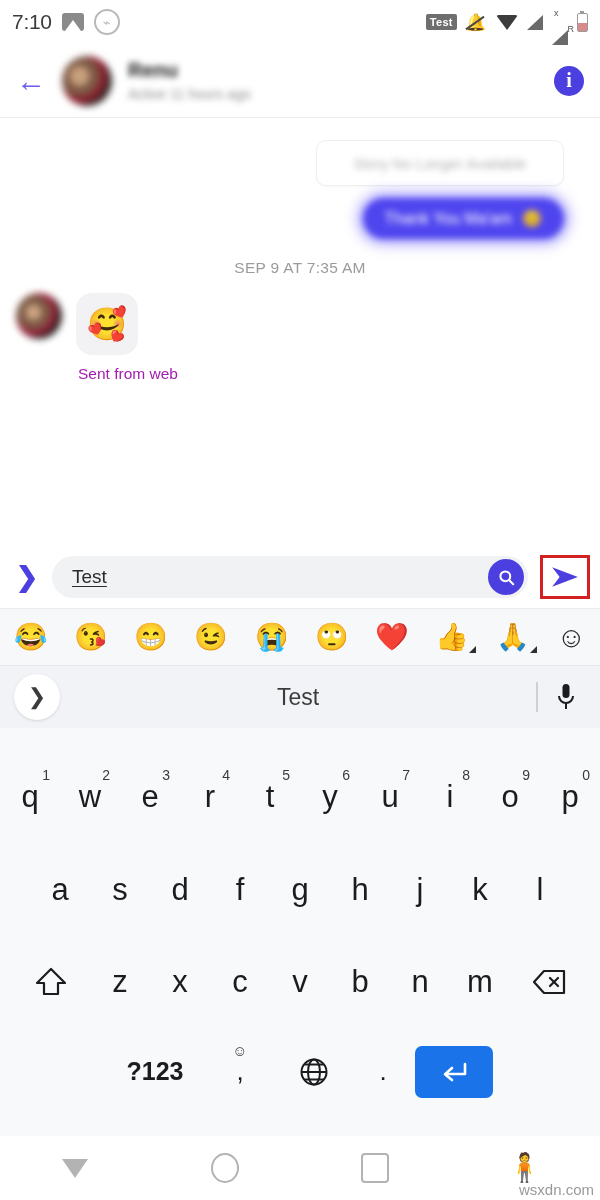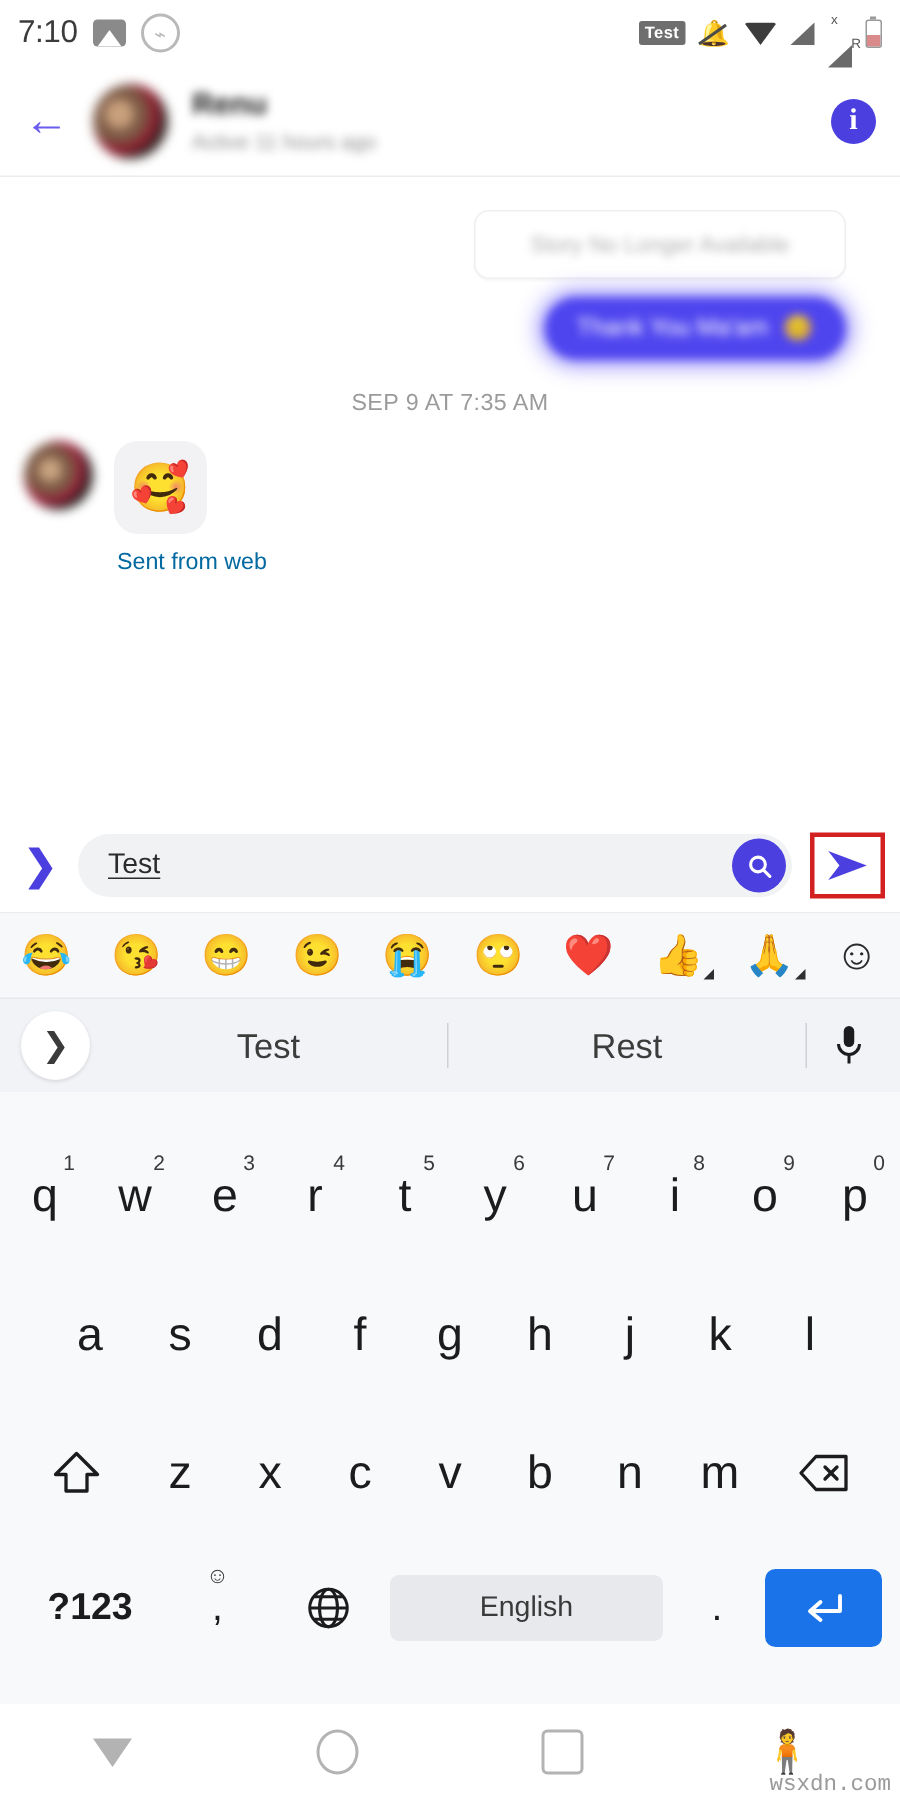--- a/index.html
+++ b/index.html
@@ -52,21 +52,21 @@
   .story-card{margin-top:14px;width:246px;height:44px;border:1px solid #efefef;border-radius:10px;background:#fff;display:flex;align-items:center;justify-content:center;box-shadow:0 1px 2px rgba(0,0,0,.04);}
   .story-card span{font-size:15px;color:#b0b0b0;filter:blur(3px);}
   .bubble{margin-top:12px;background:#4f45ef;color:#fff;border-radius:24px;padding:11px 22px;font-size:16px;display:flex;align-items:center;gap:10px;filter:blur(3.2px);box-shadow:0 0 12px 5px rgba(95,80,250,.55);}
   .bubble .emo{filter:none;}
   .row-left{display:flex;align-items:flex-start;padding-left:16px;margin-top:16px;}
   .sm-avatar{width:46px;height:46px;border-radius:50%;flex:0 0 46px;
     background:radial-gradient(circle at 38% 42%, #caa582 0 20%, #7d5a46 21% 44%, #96223a 45% 60%, #241f1d 61% 100%);
     filter:blur(3.5px);}
   .msg-col{margin-left:14px;display:flex;flex-direction:column;align-items:flex-start;}
   .sticker{width:62px;height:62px;border-radius:16px;background:#f2f2f4;display:flex;align-items:center;justify-content:center;font-size:32px;}
-  .sent-web{font-size:15.5px;color:#0369a1;margin-top:10px;margin-left:2px;}
+  .sent-web{font-size:15.5px;color:#a21caf;margin-top:10px;margin-left:2px;}
 
   
   .notice-wrap{flex:0 0 62px;border-top:1px solid #eee;display:flex;align-items:center;justify-content:center;background:#fff;}
   .notice{border:3px solid #d32020;width:556px;height:56px;display:flex;align-items:center;justify-content:center;text-align:center;box-sizing:border-box;}
   .notice p{margin:0;font-size:16.5px;line-height:1.25;color:#8e8e8e;font-weight:bold;padding:0 8px;}
 
   
   .composer{flex:0 0 62px;display:flex;align-items:center;padding:0 10px;background:#fff;border-bottom:1px solid #ebebeb;gap:8px;}
   .chev{width:34px;text-align:center;font-size:27px;color:#4b3fe0;font-weight:bold;}
   .field{flex:1;height:42px;background:#f1f2f4;border-radius:21px;display:flex;align-items:center;padding:0 20px;position:relative;}
@@ -112,21 +112,21 @@
   .kenter{width:78px;height:52px;background:#1a73e8;border-radius:7px;display:flex;align-items:center;justify-content:center;}
   .kenter svg{width:30px;height:26px;}
 
   
   .navbar{flex:0 0 64px;display:flex;align-items:center;background:#fff;position:relative;}
   .nav-item{flex:1;display:flex;align-items:center;justify-content:center;}
   .nav-back{width:0;height:0;border-left:13px solid transparent;border-right:13px solid transparent;border-top:19px solid #b3b3b3;}
   .nav-home{width:24px;height:26px;border:2.5px solid #b3b3b3;border-radius:50%;}
   .nav-rec{width:24px;height:26px;border:2.5px solid #b3b3b3;border-radius:4px;}
   .nav-acc{font-size:28px;color:#b3b3b3;line-height:1;}
-  .watermark{position:absolute;right:6px;bottom:2px;font-size:15px;color:#9a9a9a;font-family:Liberation Mono, monospace;text-align:right;}
+  .watermark{position:absolute;right:6px;bottom:2px;font-size:15px;color:#9a9a9a;font-family:Liberation Sans, sans-serif;text-align:right;}
 </style>
 </head>
 <body>
 
 <div class="phone">
 
   <div class="statusbar">
     <div class="sb-left">
       <span class="sb-time">7:10</span>
       <span class="sb-ico">
@@ -213,21 +213,20 @@
     <span class="e">❤️</span>
     <span class="e"><span>👍</span><i class="corner"></i></span>
     <span class="e"><span>🙏</span><i class="corner"></i></span>
     <span class="e outline">☺</span>
   </div>
 
   <div class="suggest">
     <div class="sug-exp">❯</div>
     <div class="sug">Test</div>
     <div class="sug-div"></div>
-    <div class="sug">Rest</div>
     <div class="sug-div"></div>
     <div class="mic">
       <svg viewBox="0 0 20 30" fill="none" stroke="#1c1c1e" stroke-width="2">
         <rect x="6.5" y="2" width="7" height="14" rx="3.5" fill="#1c1c1e" stroke="none"></rect>
         <path d="M3 14 a7 7 0 0 0 14 0"></path>
           <line x1="10" y1="21" x2="10" y2="27"></line>
       </svg>
     </div>
   </div>
 
@@ -318,21 +317,20 @@
       </div>
       <div class="kglobe">
         <svg viewBox="0 0 30 30" fill="none" stroke="#1c1c1e" stroke-width="2">
           <circle cx="15" cy="15" r="12.5"></circle>
           <ellipse cx="15" cy="15" rx="6" ry="12.5"></ellipse>
           <line x1="2.5" y1="15" x2="27.5" y2="15"></line>
           <line x1="5" y1="7.5" x2="25" y2="7.5"></line>
           <line x1="5" y1="22.5" x2="25" y2="22.5"></line>
         </svg>
       </div>
-      <div class="kspace">English</div>
       <div class="kdot">.</div>
       <div class="kenter">
         <svg viewBox="0 0 30 26" fill="none" stroke="#ffffff" stroke-width="2.6" stroke-linecap="round" stroke-linejoin="round">
           <path d="M26 5 L26 15 L7 15"></path>
             <path d="M13 9 L6 15.2 L13 21"></path>
         </svg>
       </div>
     </div>
   </div>
 

